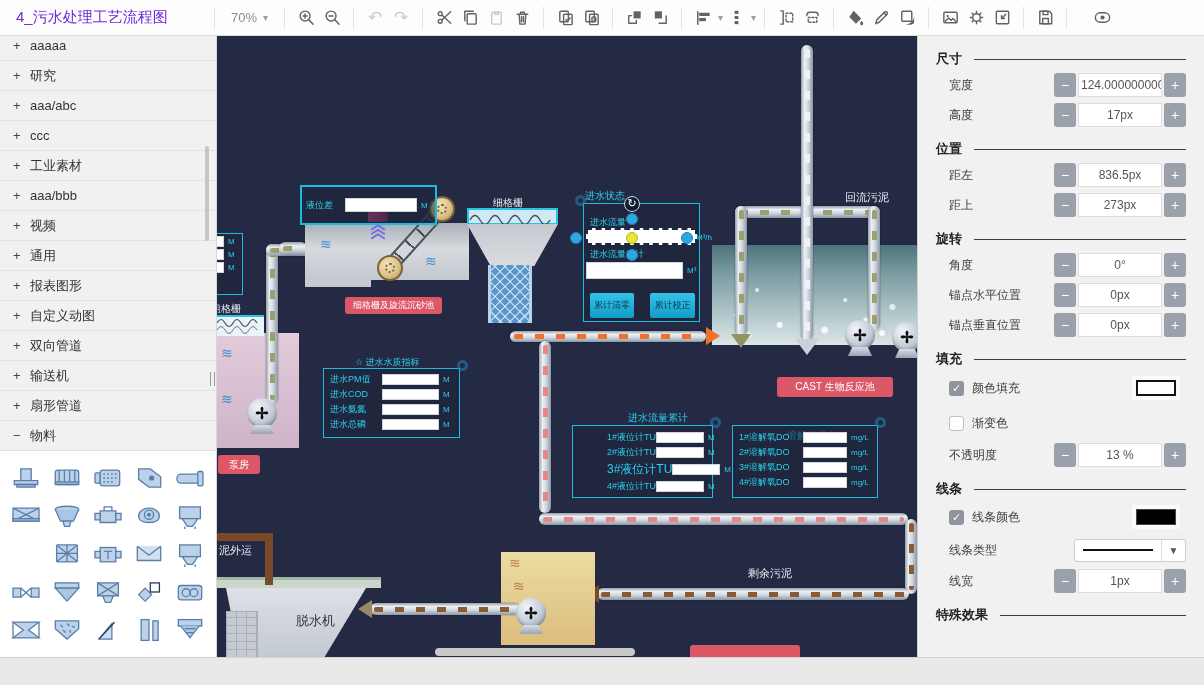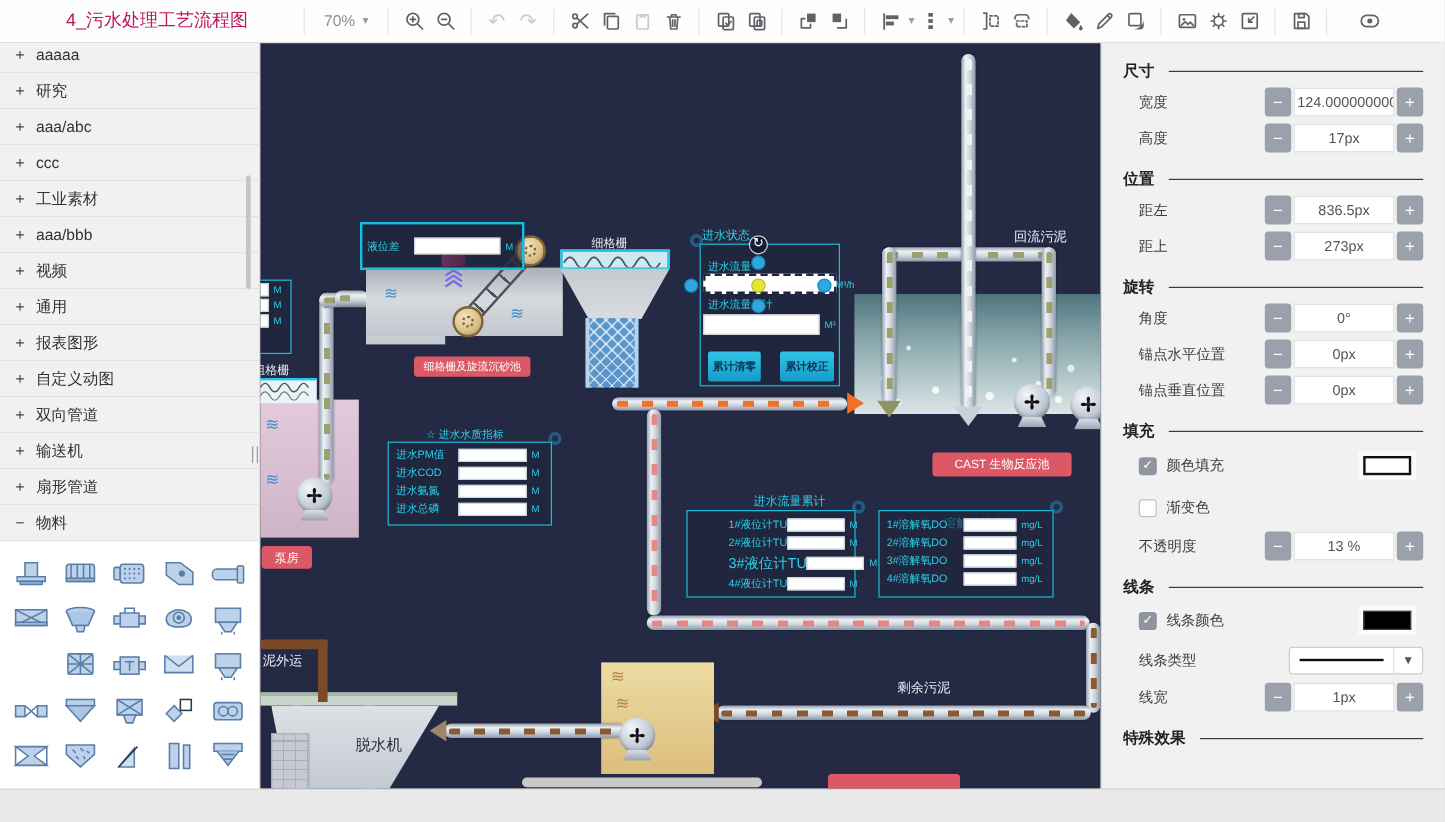--- a/index.html
+++ b/index.html
@@ -1,21 +1,21 @@
 <!DOCTYPE html>
 <html><head>
 <meta charset="utf-8">
 <style>
   * { margin:0; padding:0; box-sizing:border-box; }
   html,body { width:1204px; height:685px; overflow:hidden; font-family:"Liberation Sans","DejaVu Sans",sans-serif; }
   .app { width:1204px; height:685px; display:flex; flex-direction:column; background:#e9e9ea; }
 
   
   .tbar { height:36px; background:#fdfdfd; border-bottom:1px solid #e0e0e0; display:flex; align-items:center; padding:0 10px; flex:0 0 36px; }
-  .ttitle { font-size:15px; color:#be185d; padding:0 6px; width:196px; white-space:nowrap; overflow:hidden;margin-left:39px; }
+  .ttitle { font-size:15px; color:#6d28d9; padding:0 6px; width:196px; white-space:nowrap; overflow:hidden; }
   .tsep { width:1px; height:22px; background:#e4e4e4; margin:0 8px; flex:0 0 1px; }
   .tbtn { width:26px; height:26px; display:flex; align-items:center; justify-content:center; color:#5f6368; border-radius:3px; cursor:pointer; flex:0 0 auto; }
   .tbtn svg { width:19px; height:19px; stroke:currentColor; fill:none; stroke-width:1.5; stroke-linecap:round; stroke-linejoin:round; }
   .tbtn.dis { color:#c8cacd; cursor:default; }
   .tchar { font-size:17px; line-height:1; }
   .zoomsel { display:flex; align-items:center; gap:6px; color:#8a8d92; font-size:13px; padding:2px 8px; cursor:pointer; }
   .caret { font-size:10px; color:#9a9da2; }
   .ddgrp { display:flex; align-items:center; gap:2px; }
 
   
@@ -52,21 +52,21 @@
   .tri { position:absolute; width:0; height:0; }
   .pump { position:absolute; width:34px; }
   .pbody { width:30px; height:30px; margin:0 auto; border-radius:50%; background:radial-gradient(circle at 35% 30%,#f2f5f8,#c2cbd6 55%,#83909f); display:flex; align-items:center; justify-content:center; box-shadow:inset 0 -2px 3px rgba(0,0,0,.25); }
   .pbody svg { width:24px; height:24px; }
   .pbase { width:24px; height:9px; margin:-3px auto 0; background:linear-gradient(#d8dee5,#98a3b2); clip-path:polygon(18% 0,82% 0,100% 100%,0 100%); }
   .gearw { position:absolute; border-radius:50%; background:radial-gradient(circle at 38% 35%,#f3e6c2,#dcc28a 55%,#b3925c); border:2px solid #7c6436; }
   .gearw:after { content:''; position:absolute; inset:28%; border-radius:50%; border:2px dotted #7c6436; }
   .handle { position:absolute; width:12px; height:12px; border-radius:50%; background:#2da7e0; border:1px solid #1785bb; z-index:30; }
   .handle.yel { background:#e6e635; border-color:#b8b820; }
   .rot { position:absolute; width:16px; height:16px; border-radius:50%; background:rgba(18,26,46,.85); border:1.5px solid #cfd6e2; color:#fff; font-size:11px; line-height:13px; text-align:center; z-index:30; }
-  .cybtn { position:absolute; background:linear-gradient(#33c3e8,#149cc9); color:#083a55; font-weight:bold; font-size:9px; display:flex; align-items:center; justify-content:center; border-radius:2px; cursor:pointer;text-align:right; }
+  .cybtn { position:absolute; background:linear-gradient(#33c3e8,#149cc9); color:#083a55; font-weight:normal; font-size:9px; display:flex; align-items:center; justify-content:center; border-radius:2px; cursor:pointer;text-align:right; }
   .whitebar { position:absolute; background:#fff; }
 
   
   .rpanel { width:287px; background:#f1f1f2; border-left:1px solid #cfcfcf; display:flex; flex-direction:column; overflow:hidden; }
   .rtabs { display:flex; height:34px; background:#8b9199; flex:0 0 34px; }
   .rtab { flex:1; display:flex; align-items:center; justify-content:center; font-size:13px; color:#f0f1f3; cursor:pointer; }
   .rtab.act { background:#f1f1f2; color:#333; }
   .rbody { padding:4px 18px 0 18px; overflow:hidden; }
   .sec { display:flex; align-items:center; font-weight:bold; font-size:13px; color:#222; margin:10px 0 2px 0; }
   .sec i { flex:1; border-top:1px solid #3d3d3d; margin-left:12px; }

